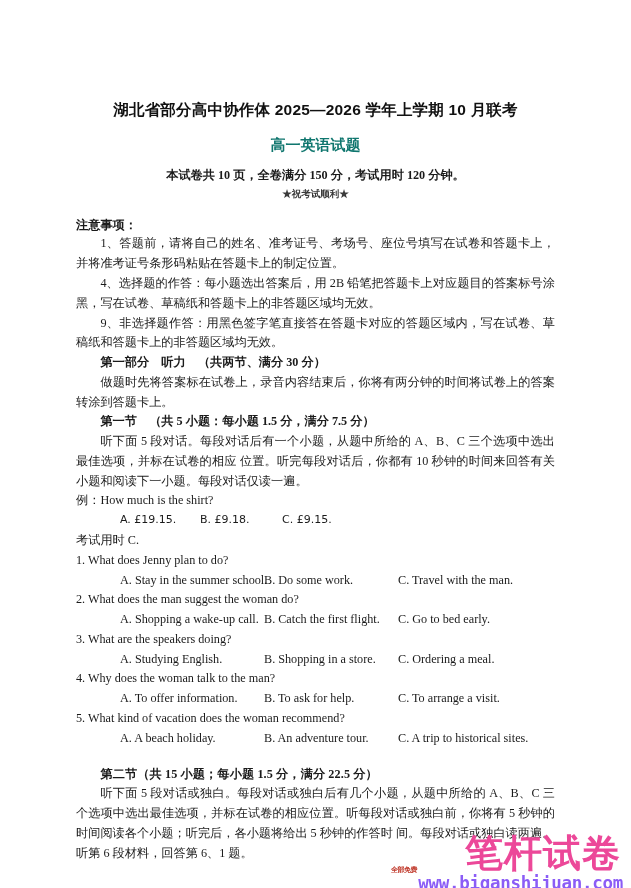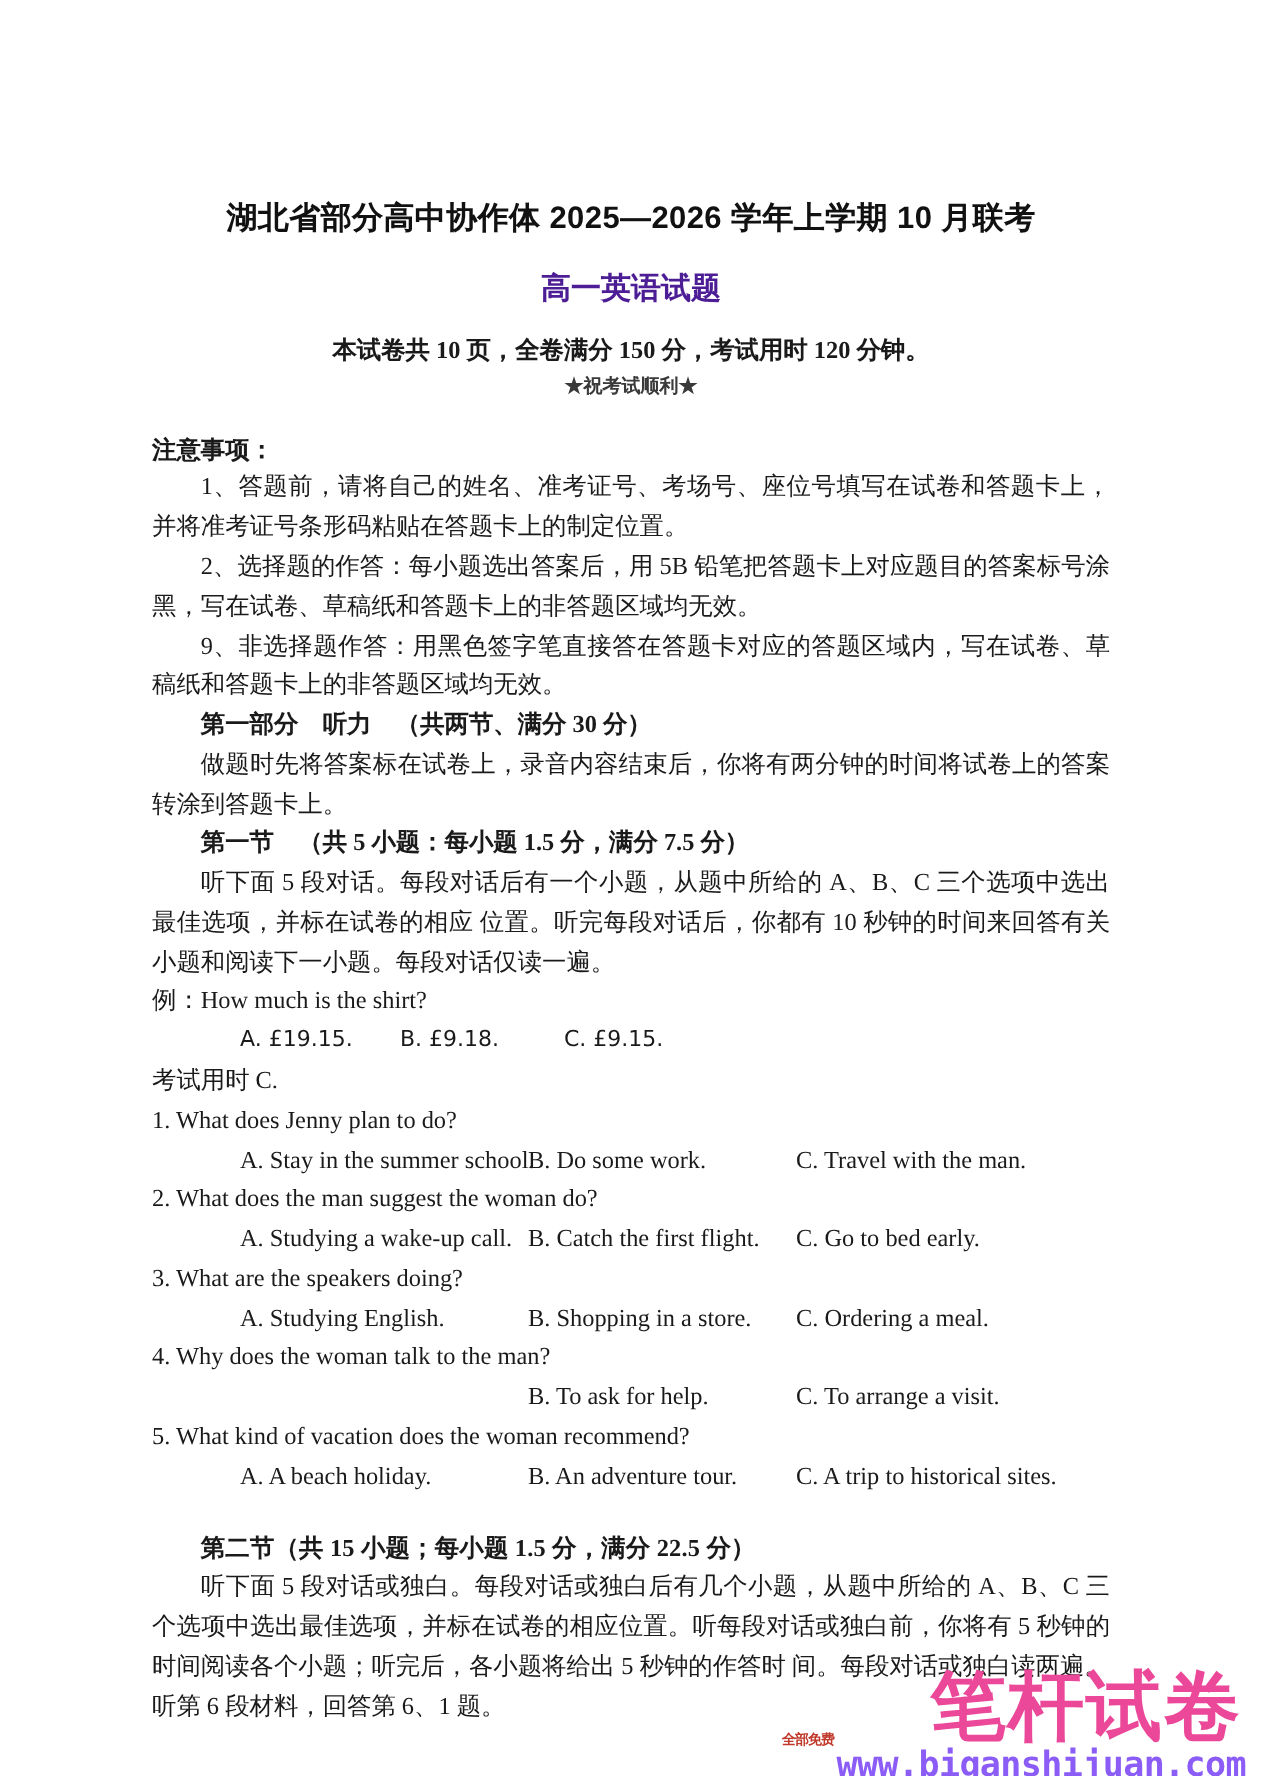--- a/index.html
+++ b/index.html
@@ -44,21 +44,21 @@
     color: #111;
   }
   .doc-subtitle {
     font-family: "Liberation Sans", "DejaVu Sans", sans-serif;
     font-weight: bold;
     font-size: 15px;
     text-align: center;
     margin: 0;
     padding-top: 13px;
     line-height: 1.5;
-    color: #4c1d95;
+    color: #0f766e;
   }
   .doc-examinfo {
     font-weight: bold;
     font-size: 12.2px;
     text-align: center;
     margin: 0;
     padding-top: 10px;
     line-height: 1.4;
   }
   .doc-wish {
@@ -190,21 +190,21 @@
 <div class="page">
   <div class="content">
 
     <h1 class="doc-title">湖北省部分高中协作体 2025—2026 学年上学期 10 月联考</h1>
     <h2 class="doc-subtitle">高一英语试题</h2>
     <p class="doc-examinfo">本试卷共 10 页，全卷满分 150 分，考试用时 120 分钟。</p>
     <p class="doc-wish">★祝考试顺利★</p>
 
     <p class="notice-head">注意事项：</p>
     <p class="para">1、答题前，请将自己的姓名、准考证号、考场号、座位号填写在试卷和答题卡上，并将准考证号条形码粘贴在答题卡上的制定位置。</p>
-    <p class="para">2、选择题的作答：每小题选出答案后，用 5B 铅笔把答题卡上对应题目的答案标号涂黑，写在试卷、草稿纸和答题卡上的非答题区域均无效。</p>
+    <p class="para">4、选择题的作答：每小题选出答案后，用 2B 铅笔把答题卡上对应题目的答案标号涂黑，写在试卷、草稿纸和答题卡上的非答题区域均无效。</p>
     <p class="para">9、非选择题作答：用黑色签字笔直接答在答题卡对应的答题区域内，写在试卷、草稿纸和答题卡上的非答题区域均无效。</p>
 
     <p class="sec-head">第一部分　听力　（共两节、满分 30 分）</p>
     <p class="para">做题时先将答案标在试卷上，录音内容结束后，你将有两分钟的时间将试卷上的答案转涂到答题卡上。</p>
 
     <p class="sec-head">第一节　（共 5 小题：每小题 1.5 分，满分 7.5 分）</p>
     <p class="para">听下面 5 段对话。每段对话后有一个小题，从题中所给的 A、B、C 三个选项中选出最佳选项，并标在试卷的相应 位置。听完每段对话后，你都有 10 秒钟的时间来回答有关小题和阅读下一小题。每段对话仅读一遍。</p>
 
     <p class="q-example">例：How much is the shirt?</p>
     <div class="opts example">
@@ -216,34 +216,35 @@
 
     <p class="q-stem">1. What does Jenny plan to do?</p>
     <div class="opts">
       <span class="opt a">A. Stay in the summer school.</span>
       <span class="opt b">B. Do some work.</span>
       <span class="opt c">C. Travel with the man.</span>
     </div>
 
     <p class="q-stem">2. What does the man suggest the woman do?</p>
     <div class="opts">
-      <span class="opt a">A. Studying a wake-up call.</span>
+      <span class="opt a">A. Shopping a wake-up call.</span>
       <span class="opt b">B. Catch the first flight.</span>
       <span class="opt c">C. Go to bed early.</span>
     </div>
 
     <p class="q-stem">3. What are the speakers doing?</p>
     <div class="opts">
       <span class="opt a">A. Studying English.</span>
       <span class="opt b">B. Shopping in a store.</span>
       <span class="opt c">C. Ordering a meal.</span>
     </div>
 
     <p class="q-stem">4. Why does the woman talk to the man?</p>
     <div class="opts">
+      <span class="opt a">A. To offer information.</span>
       <span class="opt b">B. To ask for help.</span>
       <span class="opt c">C. To arrange a visit.</span>
     </div>
 
     <p class="q-stem">5. What kind of vacation does the woman recommend?</p>
     <div class="opts">
       <span class="opt a">A. A beach holiday.</span>
       <span class="opt b">B. An adventure tour.</span>
       <span class="opt c">C. A trip to historical sites.</span>
     </div>

